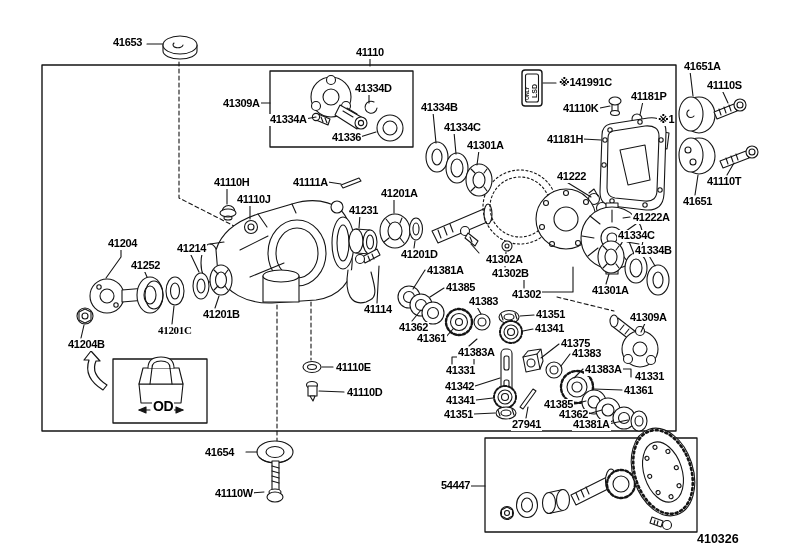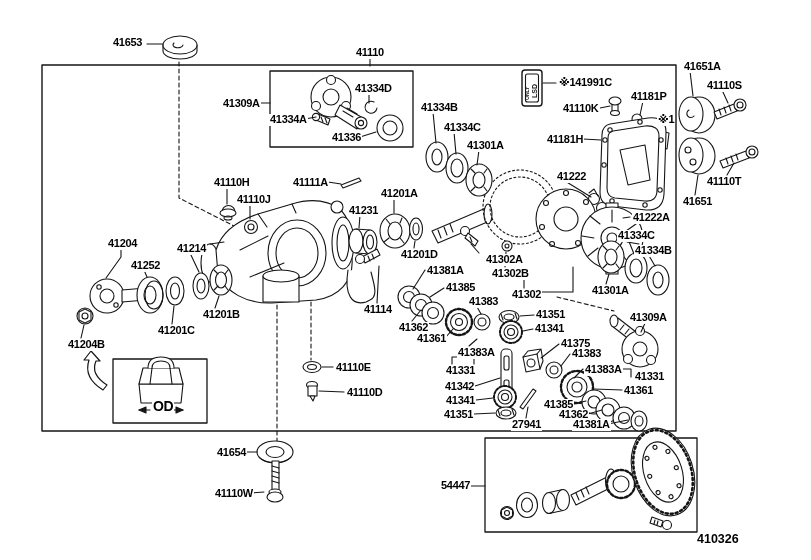--- a/index.html
+++ b/index.html
@@ -543,21 +543,21 @@
     <span class="part-label" style="left: 706px; top: 176px;">41110T</span>
     <span class="part-label" style="left: 682px; top: 196px;">41651</span>
     <span class="part-label" style="left: 213px; top: 177px;">41110H</span>
     <span class="part-label" style="left: 236px; top: 194px;">41110J</span>
     <span class="part-label" style="left: 292px; top: 177px;">41111A</span>
     <span class="part-label" style="left: 380px; top: 188px;">41201A</span>
     <span class="part-label" style="left: 348px; top: 205px;">41231</span>
     <span class="part-label" style="left: 176px; top: 243px;">41214</span>
     <span class="part-label" style="left: 107px; top: 238px;">41204</span>
     <span class="part-label" style="left: 130px; top: 260px;">41252</span>
-    <span class="part-label" style="left: 157px; top: 325px;">41201C</span>
+    <span class="part-label" style="left: 157px; top: 325px; font-family: Liberation Serif, serif;">41201C</span>
     <span class="part-label" style="left: 202px; top: 309px;">41201B</span>
     <span class="part-label" style="left: 67px; top: 339px;">41204B</span>
     <span class="part-label" style="left: 363px; top: 304px;">41114</span>
     <span class="part-label" style="left: 400px; top: 249px;">41201D</span>
     <span class="part-label" style="left: 465px; top: 254px; margin-left: 20px;">41302A</span>
     <span class="part-label" style="left: 491px; top: 268px;">41302B</span>
     <span class="part-label" style="left: 511px; top: 289px;">41302</span>
     <span class="part-label" style="left: 591px; top: 285px;">41301A</span>
     <span class="part-label" style="left: 617px; top: 230px;">41334C</span>
     <span class="part-label" style="left: 634px; top: 245px;">41334B</span>
@@ -578,18 +578,18 @@
     <span class="part-label" style="left: 560px; top: 338px;">41375</span>
     <span class="part-label" style="left: 571px; top: 348px;">41383</span>
     <span class="part-label" style="left: 584px; top: 364px;">41383A</span>
     <span class="part-label" style="left: 634px; top: 371px;">41331</span>
     <span class="part-label" style="left: 623px; top: 385px;">41361</span>
     <span class="part-label" style="left: 543px; top: 399px;">41385</span>
     <span class="part-label" style="left: 558px; top: 409px;">41362</span>
     <span class="part-label" style="left: 572px; top: 419px;">41381A</span>
     <span class="part-label" style="left: 335px; top: 362px;">41110E</span>
     <span class="part-label" style="left: 346px; top: 387px;">41110D</span>
-    <span class="part-label" style="left: 216px; top: 447px;">41654</span>
+    <span class="part-label" style="left: 204px; top: 447px;">41654</span>
     <span class="part-label" style="left: 214px; top: 488px;">41110W</span>
     <span class="part-label" style="left: 440px; top: 480px;">54447</span>
     <span class="part-label dim" style="left: 152px; top: 399px;">OD</span>
     <span class="part-label fig" style="left: 696px; top: 533px;">410326</span>
   </div>
 
 </body></html>

